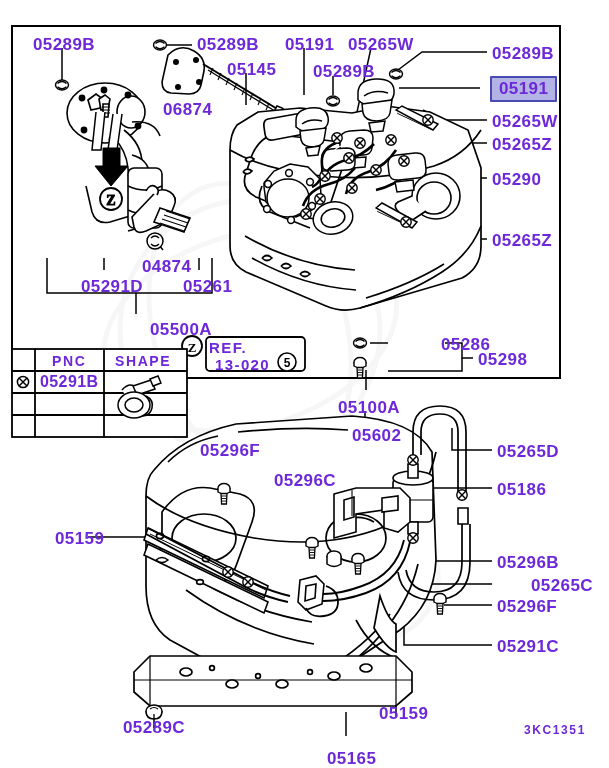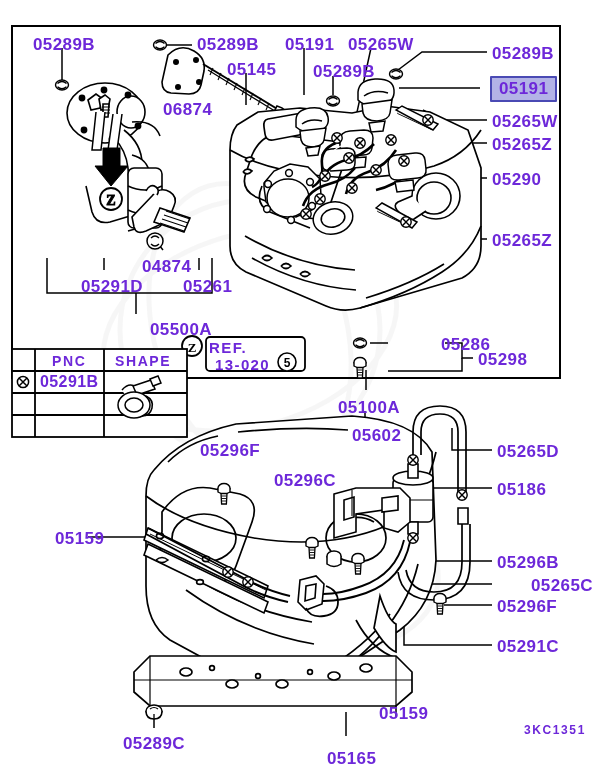--- a/index.html
+++ b/index.html
@@ -511,17 +511,17 @@
   <div class="lbl" style="left:497px;top:443px;">05265D</div>
   <div class="lbl" style="left:274px;top:472px;">05296C</div>
   <div class="lbl" style="left:497px;top:481px;">05186</div>
   <div class="lbl" style="left:55px;top:530px;">05159</div>
   <div class="lbl" style="left:497px;top:554px;">05296B</div>
   <div class="lbl" style="left:497px;top:577px;margin-left:34px;">05265C</div>
   <div class="lbl" style="left:497px;top:598px;">05296F</div>
   <div class="lbl" style="left:497px;top:638px;">05291C</div>
   <div class="lbl" style="left:379px;top:705px;">05159</div>
   <div class="lbl" style="left:327px;top:742px;margin-top:8px;">05165</div>
-  <div class="lbl" style="left:123px;top:735px;">05289C</div>
+  <div class="lbl" style="left:123px;top:719px;">05289C</div>
 
   <div class="lbl dwg" style="left:524px;top:724px;">3KC1351</div>
 
 </div>
 
 </body></html>

